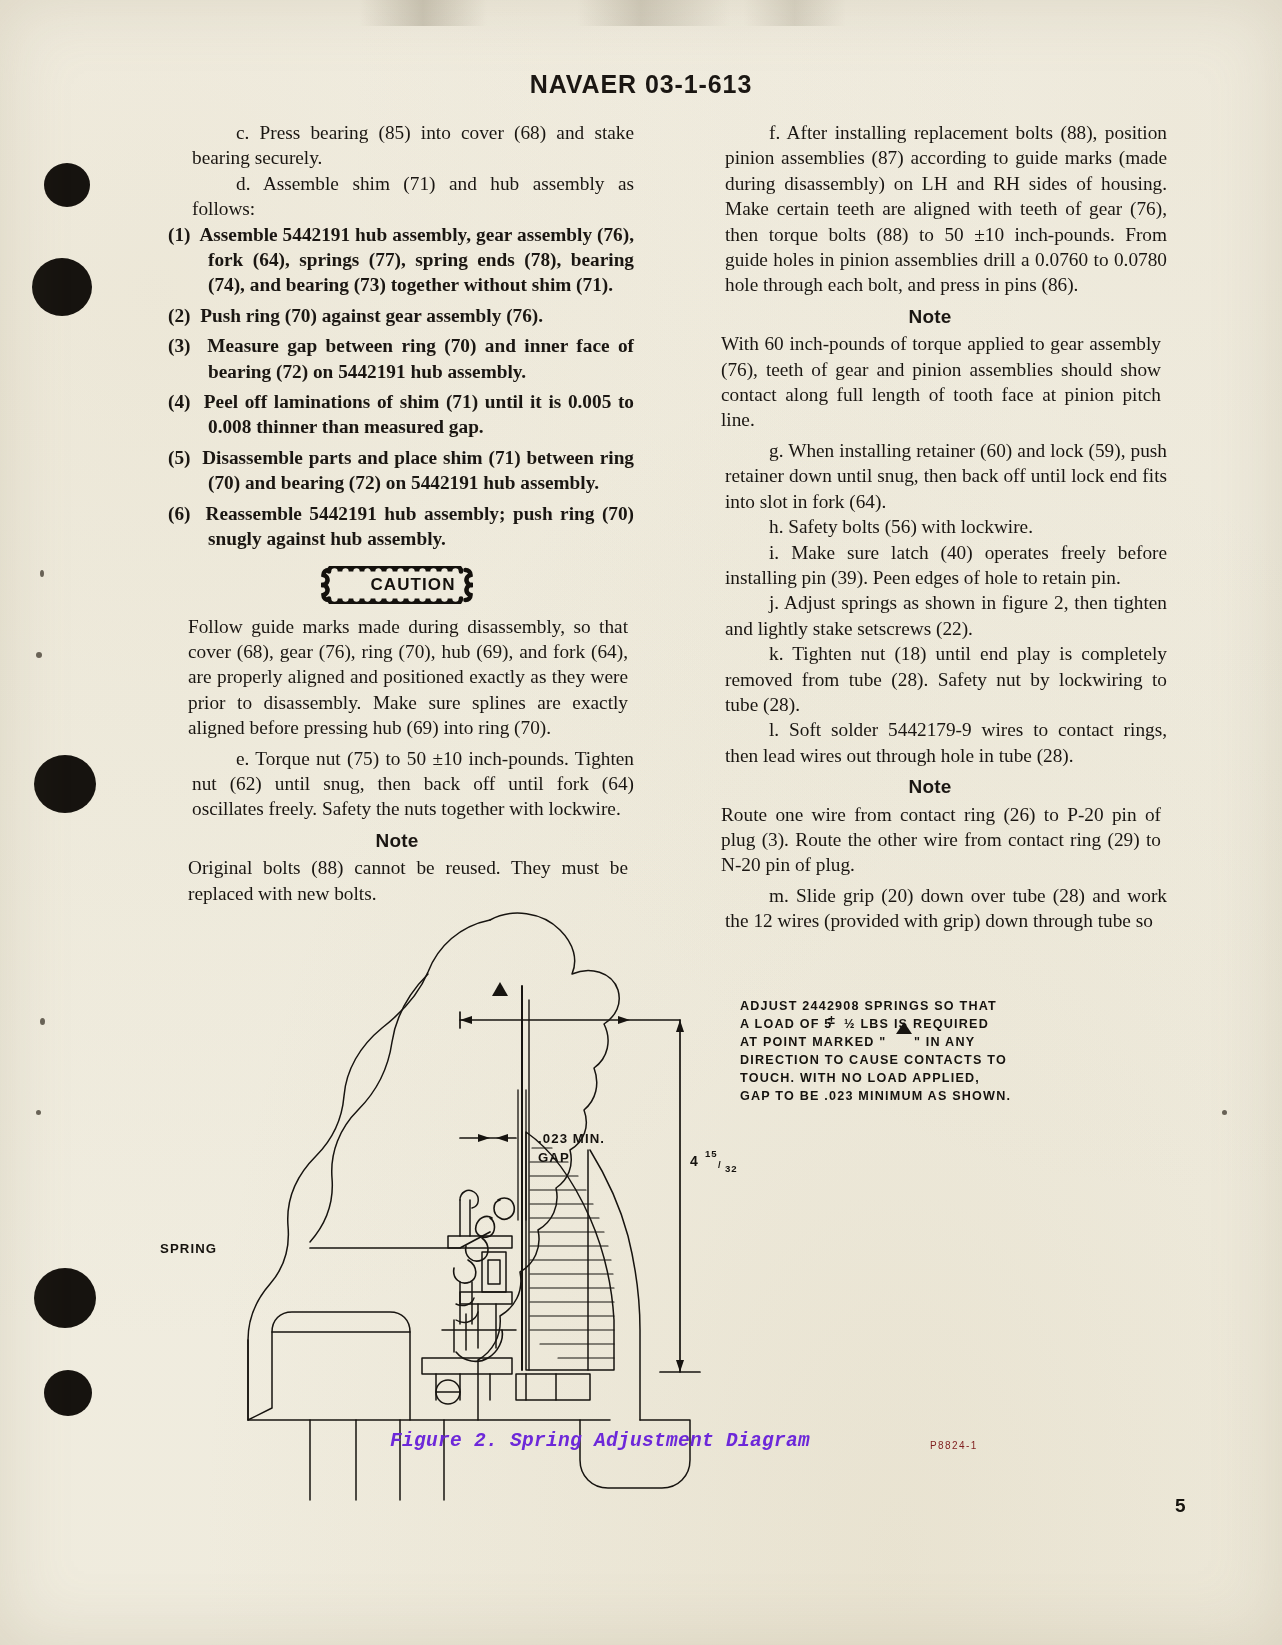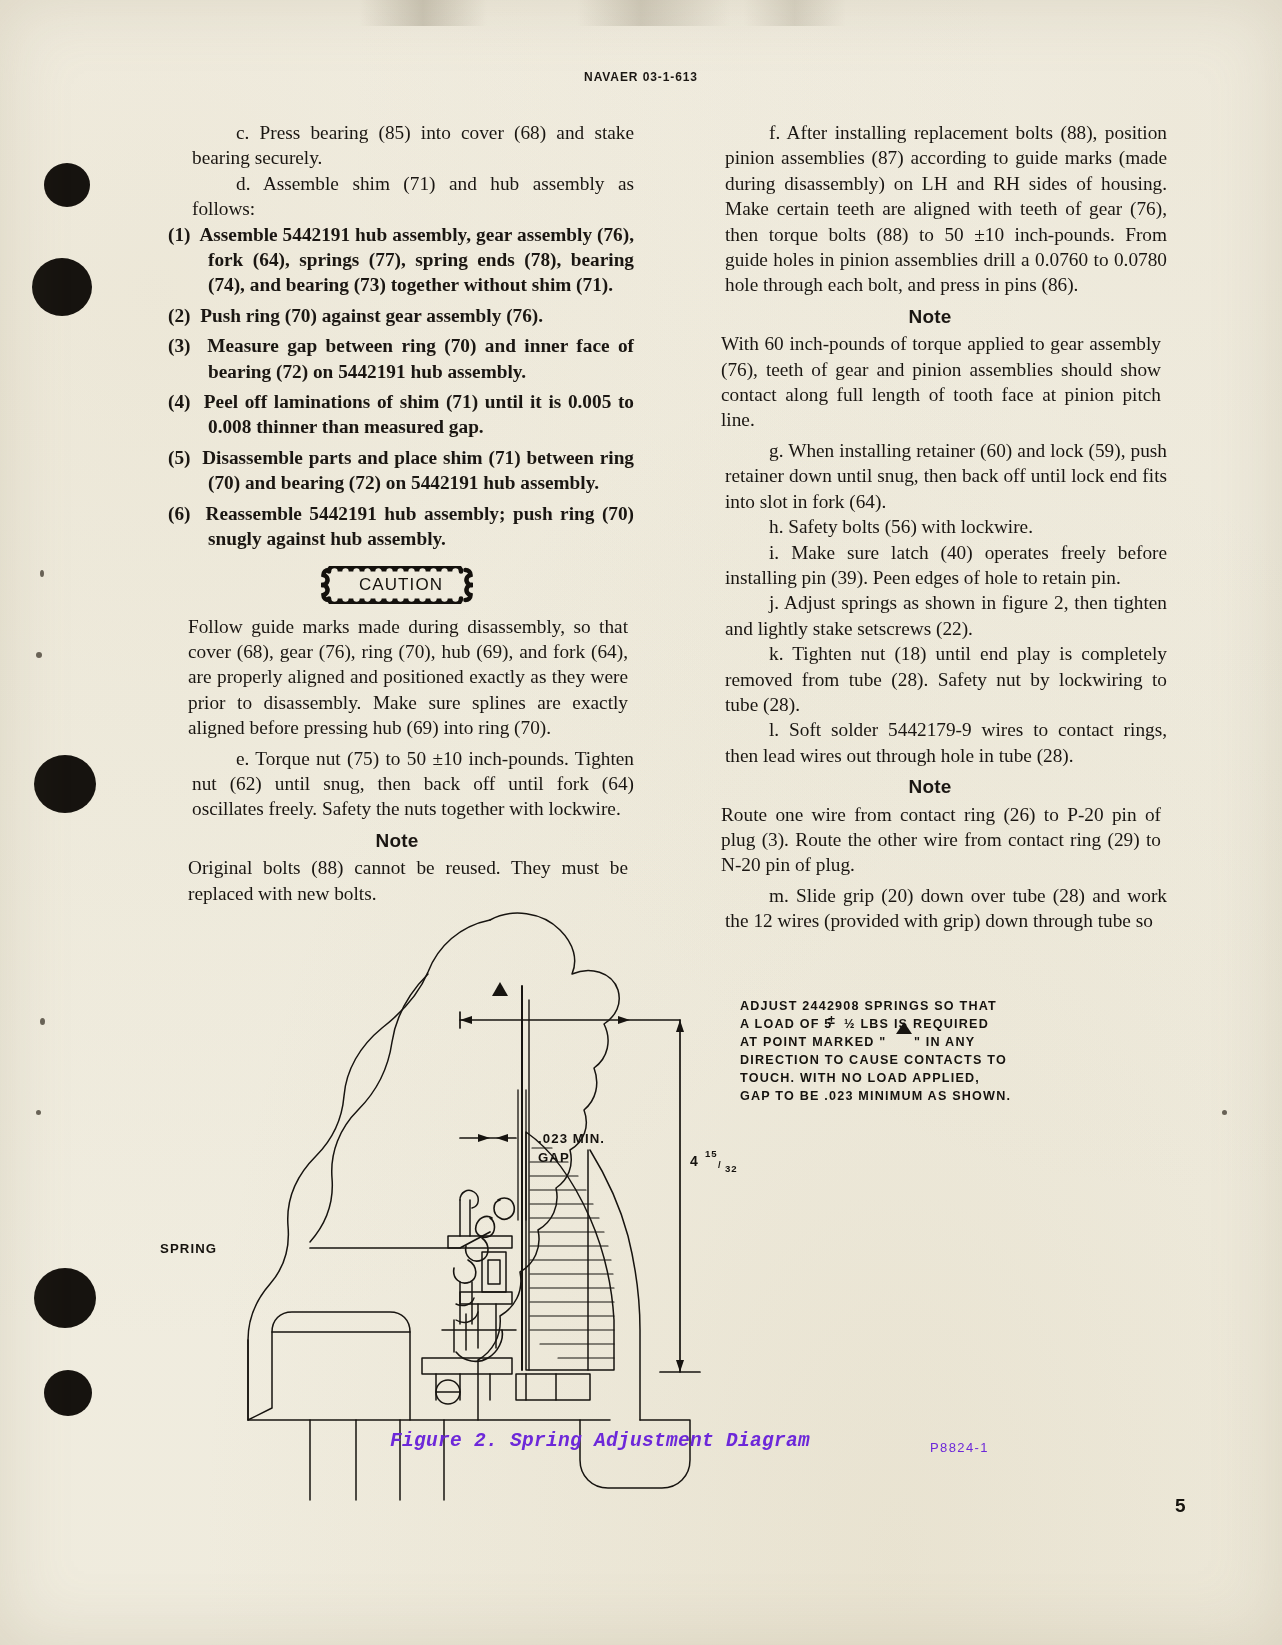--- a/index.html
+++ b/index.html
@@ -38,21 +38,21 @@
 
   
   .punch{position:absolute;background:#16130f;border-radius:50%;}
 
   .speck{position:absolute;background:#3b342a;border-radius:50%;opacity:.75;}
 
   
   .running-head{
     position:absolute;left:0;top:70px;width:1282px;text-align:center;
     font-family:"Liberation Sans",sans-serif;
-    font-weight:bold;font-size:12px;letter-spacing:.9px;color:#1b1713;
+    font-weight:bold;font-size:25px;letter-spacing:.9px;color:#1b1713;
   }
 
   
   .col{position:absolute;top:120px;width:474px;
        font-size:19.3px;line-height:25.4px;text-align:justify;}
   .col-left{left:160px;}
   .col-right{left:693px;}
 
   p{margin:0;}
   p.ind{text-indent:44px;margin-left:32px;}
@@ -67,38 +67,38 @@
     text-indent:0;
     margin:6px 0 2px 0;
   }
   .gap-sm{height:5px;}
 
   
   .caution-wrap{display:flex;justify-content:center;margin:14px 0 10px 0;}
   .caution-box{position:relative;width:152px;height:38px;}
   .caution-box svg{position:absolute;left:0;top:0;}
   .caution-label{
-    position:absolute;left:4px;top:0;width:152px;height:38px;
+    position:absolute;left:16px;top:0;width:152px;height:38px;
     display:flex;align-items:center;justify-content:center;
-    font-family:"Liberation Sans",sans-serif;font-weight:normal;
+    font-family:"Liberation Sans",sans-serif;font-weight:bold;
     font-size:17px;letter-spacing:1.1px;color:#14110d;
   }
 
   
   .figure{position:absolute;left:160px;top:900px;width:1000px;height:620px;}
   .figure svg{display:block;}
   .fig-caption{
     position:absolute;left:300px;top:1430px;width:600px;text-align:center;
     font-family:Liberation Mono, monospace;font-weight:bold;font-style:italic;
     font-size:19.5px;letter-spacing:.3px;color:#6d28d9;
   }
   .drawing-no{
     position:absolute;left:930px;top:1440px;
-    font-family:"Liberation Sans",sans-serif;font-size:13px;letter-spacing:1.4px;
-    color:#6d28d9;
+    font-family:"Liberation Sans",sans-serif;font-size:10px;letter-spacing:1.4px;
+    color:#7f1d1d;
   }
   .page-no{
     position:absolute;left:1175px;top:1495px;
     font-family:"Liberation Sans",sans-serif;font-weight:bold;font-size:19px;color:#17140f;
   }
   .tech-txt{
     font-family:"Liberation Sans",sans-serif;
     font-size:13.2px;font-weight:bold;letter-spacing:1.1px;
     fill:#15120e;
   }

